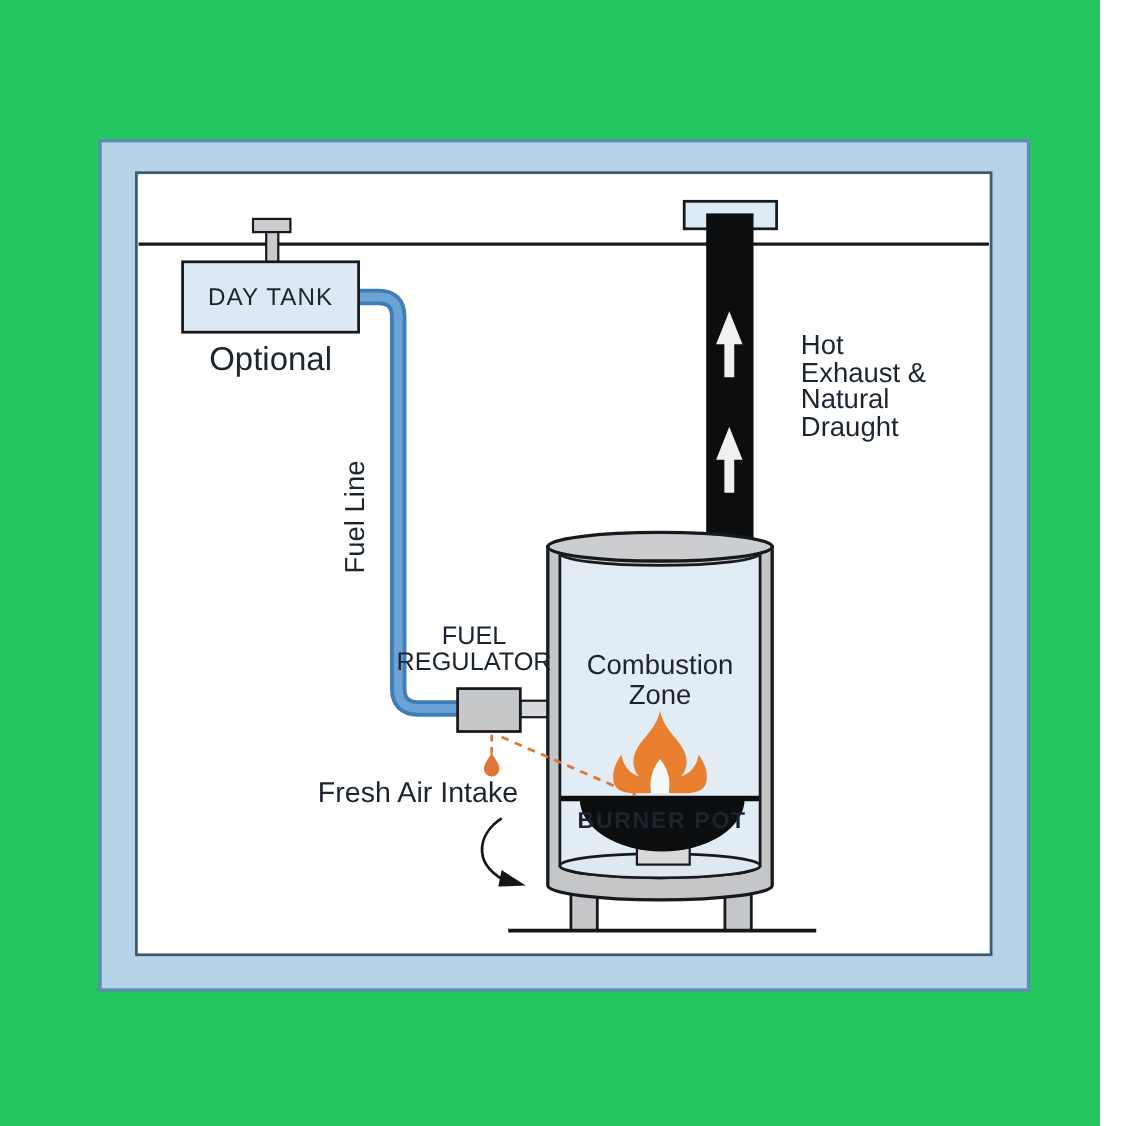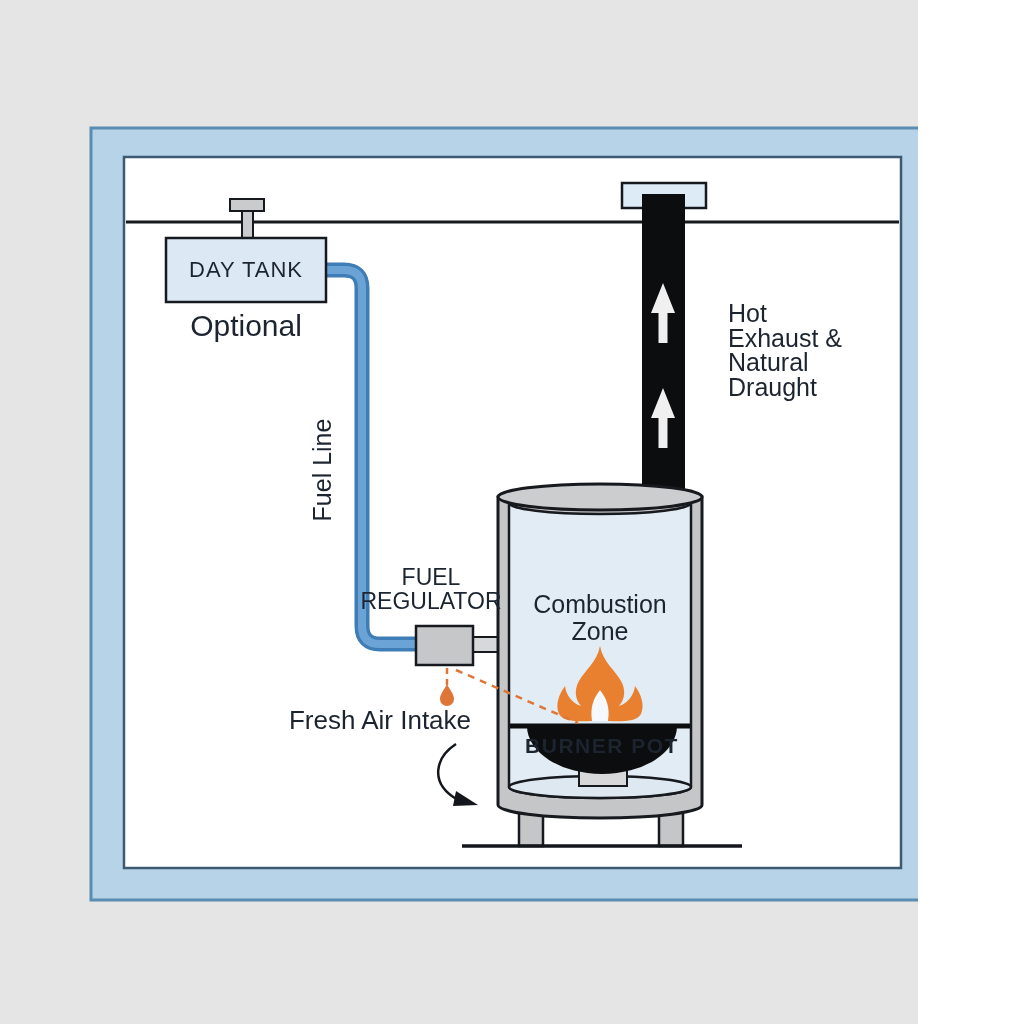--- a/index.html
+++ b/index.html
@@ -3,23 +3,23 @@
 <meta charset="utf-8">
 <style>
   html, body {
     margin: 0;
     padding: 0;
     background: #ffffff;
     font-family: "Liberation Sans", "DejaVu Sans", sans-serif;
   }
   .page {
     position: relative;
-    width: 918px;
+    width: 1000px;
     height: 1024px;
-    background: #e5e5e5;
+    background: #22c55e;
     overflow: hidden;
   }
   svg { position: absolute; top: 0; left: 0; }
   text {
     font-family: "Liberation Sans", "DejaVu Sans", sans-serif;
     fill: #1c2430;
   }
 </style>
 </head>
 <body>

